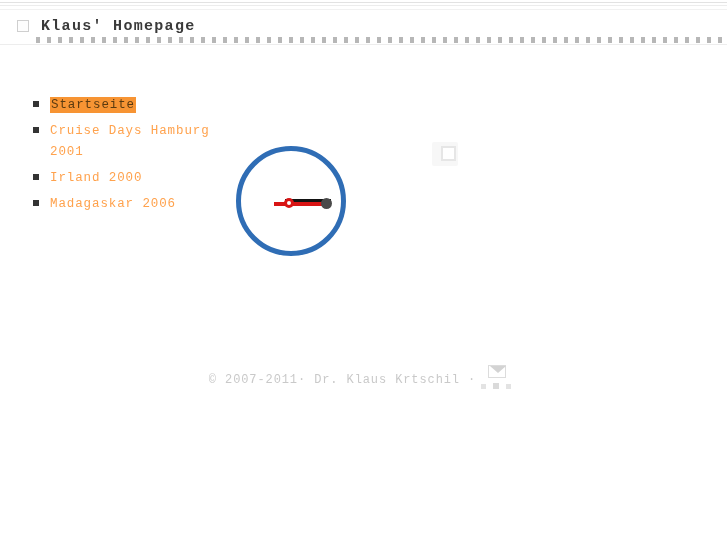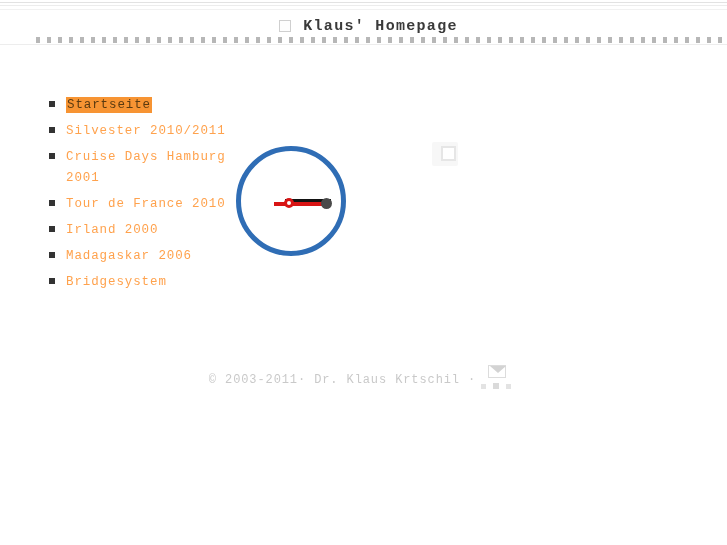--- a/index.html
+++ b/index.html
@@ -37,23 +37,22 @@
   .header {
     position: absolute;
     top: 13px;
     left: 0;
     width: 727px;
     height: 32px;
   }
   .header-inner {
     display: flex;
     align-items: center;
-    padding-left: 8px;
+    padding-left: 15px;
     height: 26px;
-    justify-content: center;
   }
   .ph-icon {
     width: 16px;
     height: 16px;
     position: relative;
     flex: 0 0 auto;
     margin-right: 10px;
   }
   .ph-icon .ph-box {
     position: absolute;
@@ -110,21 +109,21 @@
   .content {
     position: absolute;
     top: 45px; left: 0;
     width: 727px;
     height: 500px;
   }
 
   
   .nav {
     position: absolute;
-    left: 49px;
+    left: 33px;
     top: 49px;
     width: 200px;
     list-style: none;
     margin: 0;
     padding: 0;
   }
   .nav li {
     position: relative;
     padding-left: 17px;
     margin: 0 0 5px 0;
@@ -317,63 +316,54 @@
 
 <div class="content">
 
   <ul class="nav">
     <li class="active">
       <span class="bullet"></span>
       <a href="#">Startseite</a>
     </li>
     <li>
       <span class="bullet"></span>
-      <a href="#">Silvester 2010/2011</a>
-    </li>
-    <li>
-      <span class="bullet"></span>
       <a href="#">Cruise Days Hamburg 2001</a>
     </li>
     <li>
       <span class="bullet"></span>
-      <a href="#">Tour de France 2010</a>
     </li>
     <li>
       <span class="bullet"></span>
     </li>
     <li>
       <span class="bullet"></span>
       <a href="#">Irland 2000</a>
     </li>
     <li>
       <span class="bullet"></span>
       <a href="#">Madagaskar 2006</a>
-    </li>
-    <li>
-      <span class="bullet"></span>
-      <a href="#">Bridgesystem</a>
     </li>
   </ul>
 
   <div class="content-ph">
     <span class="cph-shadow"></span>
     <span class="cph-box"></span>
   </div>
 
   <div class="spinner">
     <span class="ring"></span>
     <span class="hand-dark"></span>
     <span class="hand-red"></span>
     <span class="hub-red"></span>
     <span class="hub-dark"></span>
   </div>
 
   <div class="footer">
     <div class="footer-text">
-      <span class="seg">© 2003-2011· Dr. Klaus Krtschil ·</span>
+      <span class="seg">© 2007-2011· Dr. Klaus Krtschil ·</span>
       <span class="mail-ph">
         <span class="env"></span>
         <span class="d d1"></span>
         <span class="d d2"></span>
         <span class="d d3"></span>
       </span>
     </div>
   </div>
 
 </div>

